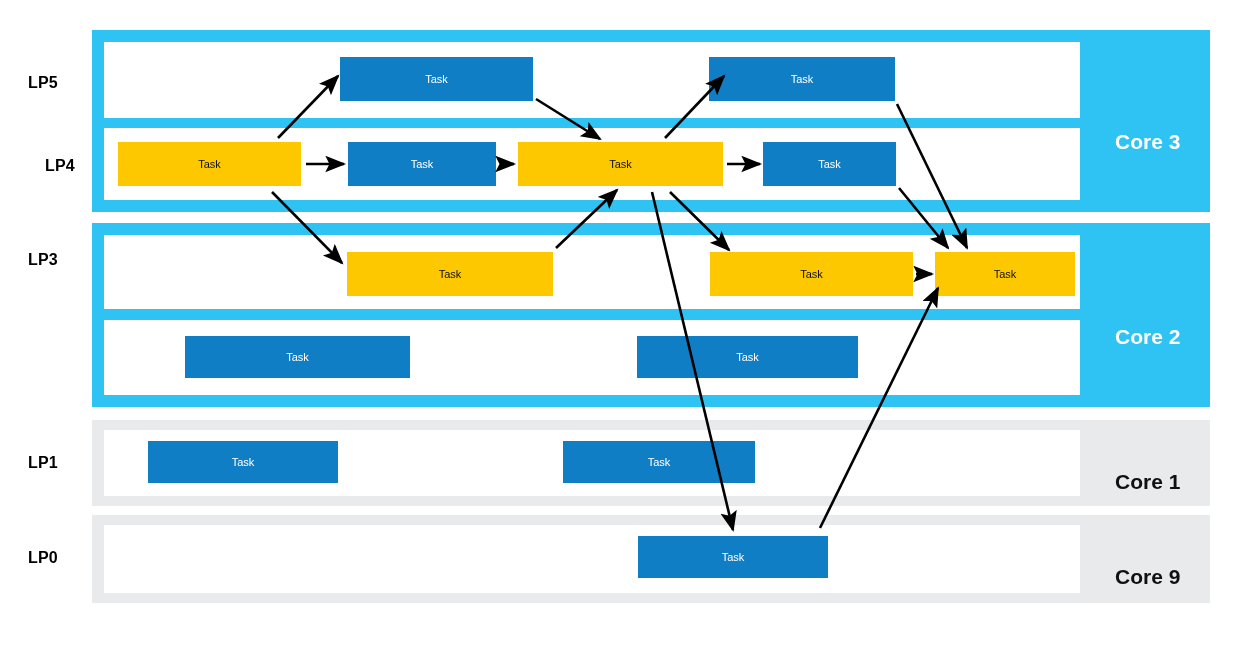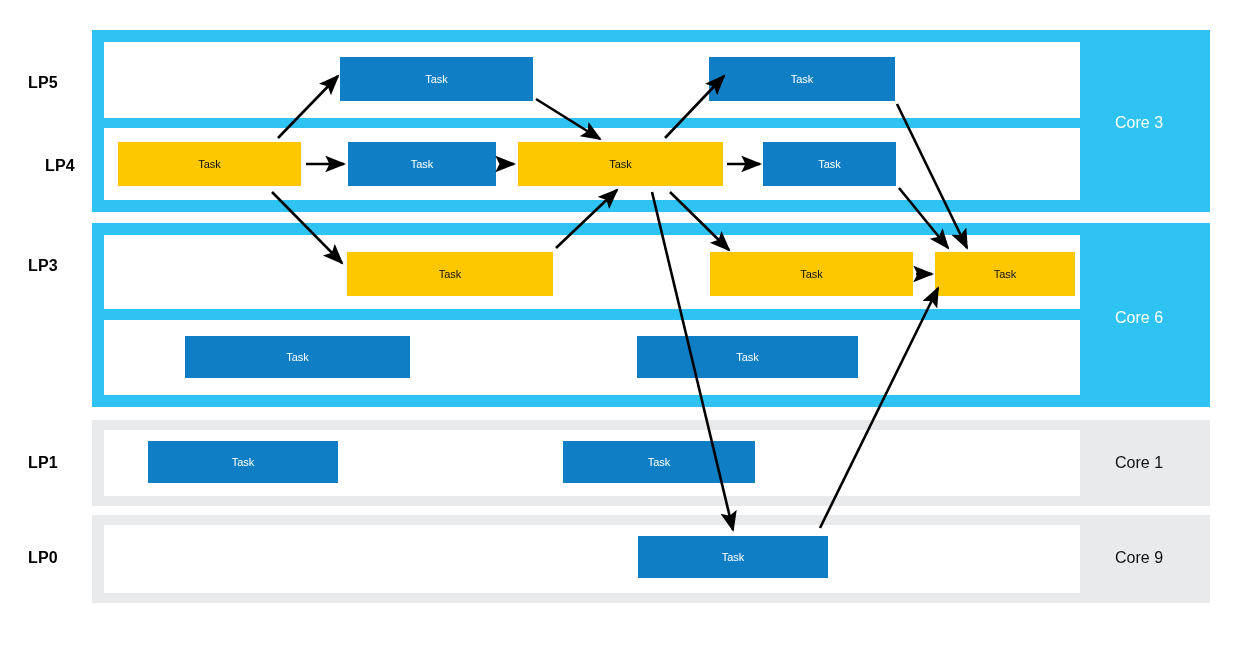--- a/index.html
+++ b/index.html
@@ -21,24 +21,25 @@
   .core-panel{position:absolute;}
   .core-panel.cyan{background:#2fc3f4;}
   .core-panel.grey{background:#e9eaec;}
 
   
   .track{position:absolute;background:#ffffff;}
 
   
   .core-name{
     position:absolute;
-    font-size:16px;
-    font-weight:normal;
+    font-size:21px;
+    font-weight:bold;
     white-space:nowrap;
     transform:translateY(-50%);
+    margin-top:19px;
   }
   .core-name.on-cyan{color:#ffffff;}
   .core-name.on-grey{color:#101010;}
 
   
   .task{
     position:absolute;
     display:flex;
     align-items:center;
     justify-content:center;
@@ -58,33 +59,33 @@
 <div id="stage">
 
   <div id="panels">
       <div class="core-panel cyan" style="left: 92px; top: 30px; width: 1118px; height: 182px;"></div>
       <div class="track" style="left: 104px; top: 42px; width: 976px; height: 76px;"></div>
       <div class="track" style="left: 104px; top: 128px; width: 976px; height: 72px;"></div>
       <div class="core-name on-cyan" style="left: 1115px; top: 123px;">Core 3</div>
       <div class="core-panel cyan" style="left: 92px; top: 223px; width: 1118px; height: 184px;"></div>
       <div class="track" style="left: 104px; top: 235px; width: 976px; height: 74px;"></div>
       <div class="track" style="left: 104px; top: 320px; width: 976px; height: 75px;"></div>
-      <div class="core-name on-cyan" style="left: 1115px; top: 318px;">Core 6</div>
+      <div class="core-name on-cyan" style="left: 1115px; top: 318px;">Core 2</div>
       <div class="core-panel grey" style="left: 92px; top: 420px; width: 1118px; height: 86px;"></div>
       <div class="track" style="left: 104px; top: 430px; width: 976px; height: 66px;"></div>
       <div class="core-name on-grey" style="left: 1115px; top: 463px;">Core 1</div>
       <div class="core-panel grey" style="left: 92px; top: 515px; width: 1118px; height: 88px;"></div>
       <div class="track" style="left: 104px; top: 525px; width: 976px; height: 68px;"></div>
       <div class="core-name on-grey" style="left: 1115px; top: 558px;">Core 9</div>
     </div>
 
   <div id="lplabels">
       <div class="lp-label" style="left: 28px; top: 83px;">LP5</div>
       <div class="lp-label" style="left: 45px; top: 166px;">LP4</div>
-      <div class="lp-label" style="left: 28px; top: 266px;">LP3</div>
+      <div class="lp-label" style="left: 28px; top: 260px;">LP3</div>
       <div class="lp-label" style="left: 28px; top: 463px; text-align: center;">LP1</div>
       <div class="lp-label" style="left: 28px; top: 558px; text-align: center;">LP0</div>
     </div>
 
   <div id="tasks">
       <div class="task blue" style="left: 340px; top: 57px; width: 193px; height: 44px;">Task</div>
       <div class="task blue" style="left: 709px; top: 57px; width: 186px; height: 44px;">Task</div>
       <div class="task yellow" style="left: 118px; top: 142px; width: 183px; height: 44px;">Task</div>
       <div class="task blue" style="left: 348px; top: 142px; width: 148px; height: 44px;">Task</div>
       <div class="task yellow" style="left: 518px; top: 142px; width: 205px; height: 44px;">Task</div>

